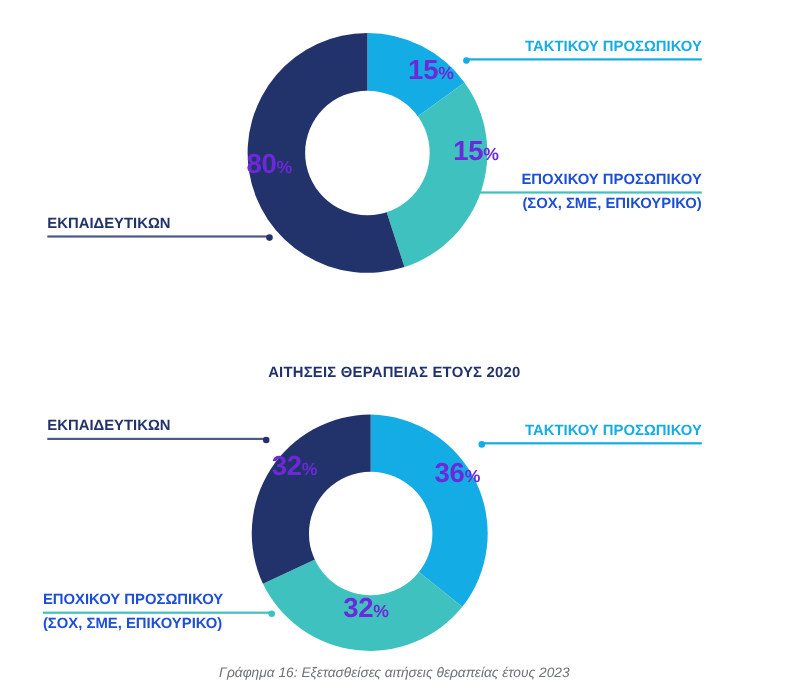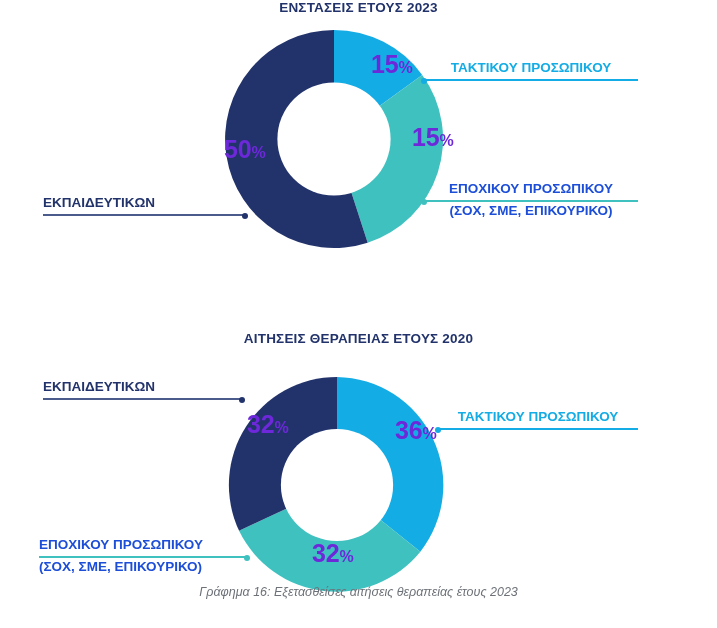--- a/index.html
+++ b/index.html
@@ -61,21 +61,21 @@
   #lbl-2-b { left: 312px; top: 541px; }
   #lbl-2-c { left: 247px; top: 412px; }
 
   .callout {
     position: absolute;
     font-size: 13.5px;
     font-weight: bold;
     white-space: nowrap;
     line-height: 1.32;
   }
-  .callout.right { text-align: center; margin-top: 26px; }
+  .callout.right { text-align: right; }
   .callout.left  { text-align: left; }
   .callout .rule {
     display: block;
     height: 2px;
     width: 100%;
     margin-top: 2px;
   }
   .callout .rule-wrap {
     position: relative;
     display: block;
@@ -113,49 +113,48 @@
   .caption {
     position: absolute;
     left: 0;
     width: 717px;
     text-align: center;
     font-style: italic;
     font-size: 12.5px;
     color: #6d7278;
   }
   #cap-1 { top: 264px; }
-  #cap-2 { top: 585px; }
+  #cap-2 { top: 604px; }
 </style>
 </head>
 <body>
 
 <div class="chart-block" id="block-1">
 
-  <div class="chart-title" id="title-1">ΕΝΣΤΑΣΕΙΣ ΕΤΟΥΣ 2023</div>
 
   <div class="donut-wrap" id="donut-1">
     <svg viewBox="0 0 100 100" xmlns="http://www.w3.org/2000/svg">
 
       <path fill="#14ACE4" d="M 50 50 L 50 3 A 47 47 0 0 1 88.02 22.38 Z"></path>
 
       <path fill="#3FC1C0" d="M 50 50 L 88.02 22.38 A 47 47 0 0 1 64.52 94.72 Z"></path>
 
       <path fill="#22336b" d="M 50 50 L 64.52 94.72 A 47 47 0 1 1 50 3 Z"></path>
       <circle cx="50" cy="50" r="24.4" fill="#ffffff"></circle>
     </svg>
   </div>
 
   <div class="slice-label" id="lbl-1-a">
     <span class="num">15</span><span class="pct">%</span>
   </div>
   <div class="slice-label" id="lbl-1-b">
     <span class="num">15</span><span class="pct">%</span>
   </div>
   <div class="slice-label" id="lbl-1-c">
-    <span class="num">50</span><span class="pct">%</span>
+    <span class="num">80</span><span class="pct">%</span>
   </div>
 
   <div class="callout right c-blue" id="co-1-tak">
     <span>ΤΑΚΤΙΚΟΥ ΠΡΟΣΩΠΙΚΟΥ</span>
     <span class="rule-wrap">
       <span class="rule r-blue"></span>
       <span class="dot d-blue"></span>
     </span>
   </div>
 

